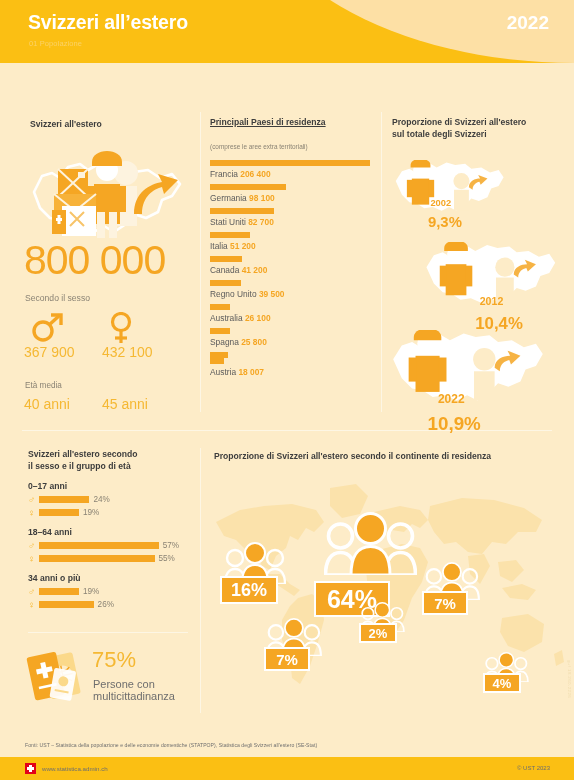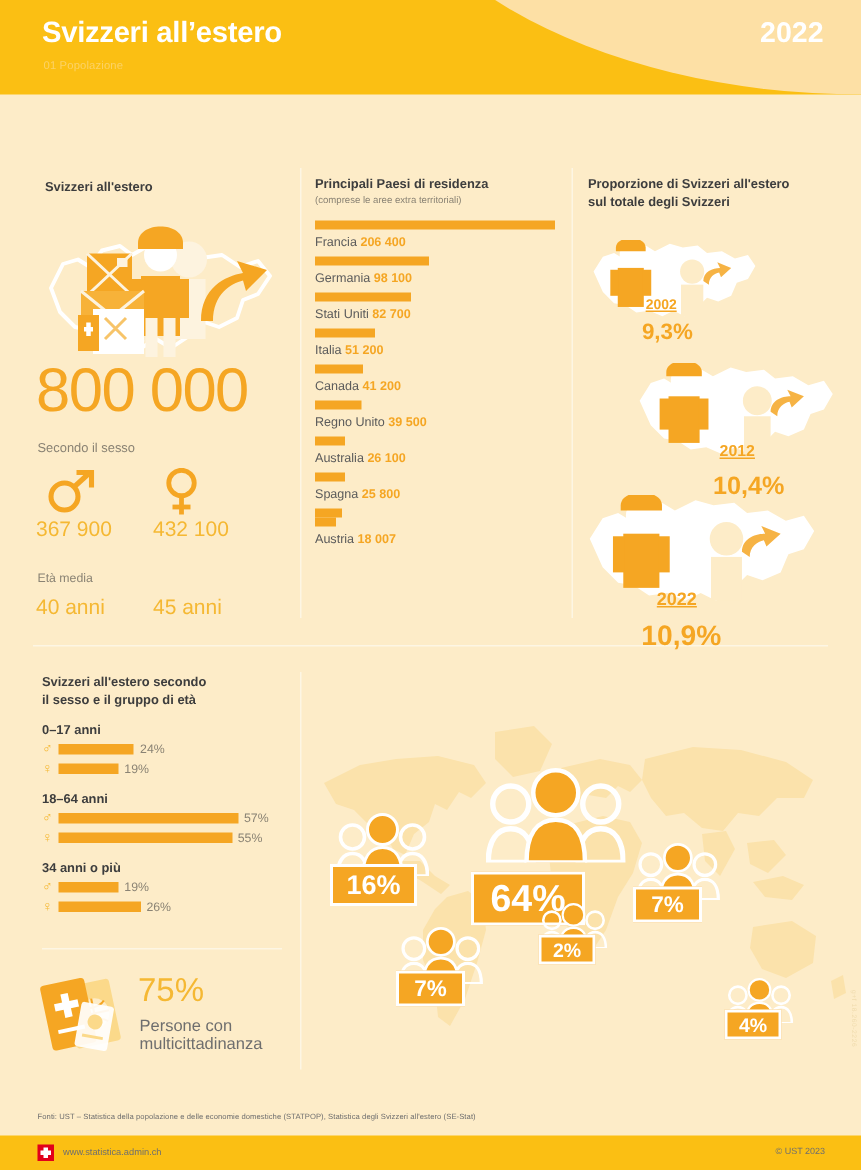--- a/index.html
+++ b/index.html
@@ -35,32 +35,32 @@
   .sym-m{position:absolute;left:30px;top:312px;width:34px;height:30px;}
   .sym-f{position:absolute;left:108px;top:312px;width:26px;height:32px;}
   .num-m{position:absolute;left:24px;top:344px;font-size:14px;color:#f5b833;}
   .num-f{position:absolute;left:102px;top:344px;font-size:14px;color:#f5b833;}
   .c1-eta{position:absolute;left:25px;top:381px;font-size:8.2px;color:#8a8374;}
   .eta-m{position:absolute;left:24px;top:396px;font-size:14px;color:#f5b833;}
   .eta-f{position:absolute;left:102px;top:396px;font-size:14px;color:#f5b833;}
 
   
   .c2{position:absolute;left:210px;top:116px;width:168px;}
-  .c2 .sec-title{margin-bottom:1px;}
+  .c2 .sec-title{margin-bottom:14px;text-decoration:underline;}
   .country-list{margin-top:9px;}
   .country-row{margin-bottom:0px;}
   .cbar{height:6px;background:#f5a623;border-radius:0;}
   .clabel{font-size:8.4px;color:#5b5b5b;padding:3px 0 5px 0;white-space:nowrap;}
   .cval{color:#f5a623;font-weight:bold;}
 
   
   .c3{position:absolute;left:392px;top:116px;width:170px;}
   .maps-wrap{position:absolute;left:386px;top:150px;width:186px;height:260px;}
   .mapitem{position:absolute;}
-  .mapyear{position:absolute;font-weight:bold;color:#f5a623;text-decoration:underline;}
+  .mapyear{position:absolute;font-weight:bold;color:#f5a623;}
   .mappct{position:absolute;font-weight:bold;color:#f5a623;}
 
   
   .c4{position:absolute;left:28px;top:448px;width:160px;}
   .agegrp{margin-top:9px;}
   .agegrp-title{font-size:8.6px;font-weight:bold;color:#3d3d3d;margin-bottom:3px;}
   .arow{display:flex;align-items:center;height:11px;margin-bottom:2px;}
   .asym{width:11px;font-size:9.5px;color:#f5b833;line-height:11px;text-align:left;}
   .abar{height:7px;background:#f5a623;margin-right:4px;}
   .aval{font-size:8.2px;color:#8a8374;}
@@ -313,20 +313,23 @@
         <rect x="32" y="41" width="14" height="2" fill="#fbd98a"></rect>
       </g>
     </svg>
   </div>
   <div class="p75">75%</div>
   <div class="ptxt">
     <span>Persone con</span><br>
     <span>multicittadinanza</span>
   </div>
 
+  <div class="c5">
+    <div class="sec-title">Proporzione di Svizzeri all'estero secondo il continente di residenza</div>
+  </div>
 
   <div class="worldmap">
     <svg viewBox="0 0 362 250" width="362" height="250">
       <g fill="#fbe2ab">
 
         <path d="M10,52 L34,40 L58,36 L86,34 L110,40 L118,52 L108,62 L100,58 L92,70 L84,66 L80,78
                  L70,86 L64,100 L56,96 L50,84 L40,80 L30,70 L18,66 Z"></path>
 
         <path d="M124,18 L150,14 L162,26 L154,44 L136,48 L124,36 Z"></path>
 

